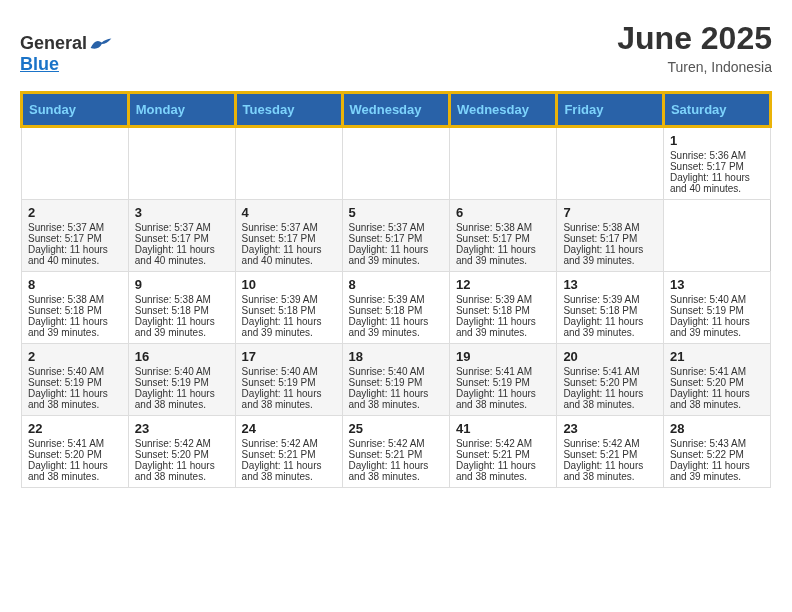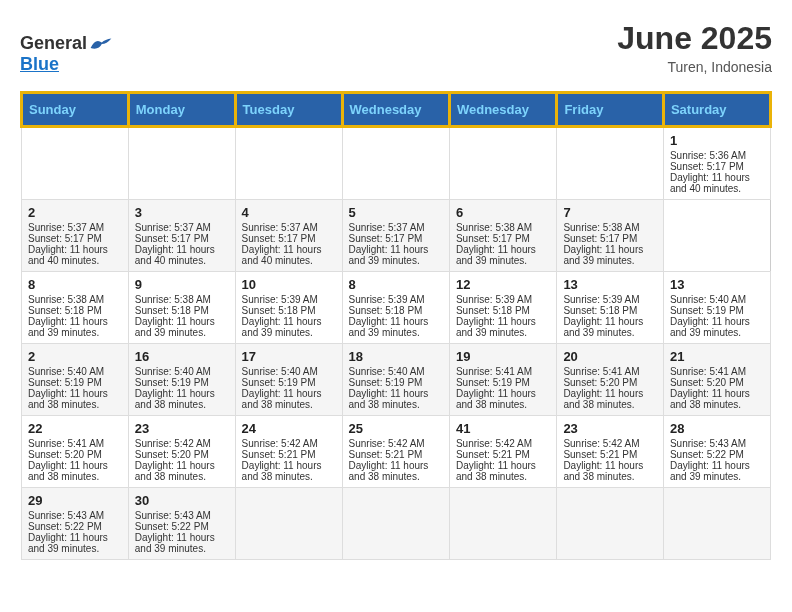--- a/index.html
+++ b/index.html
@@ -151,23 +151,14 @@
       </tr>
       <tr>
         <td><span class="day-number">22</span>Sunrise: 5:41 AM<br>Sunset: 5:20 PM<br>Daylight: 11 hours and 38 minutes.</td>
         <td><span class="day-number">23</span>Sunrise: 5:42 AM<br>Sunset: 5:20 PM<br>Daylight: 11 hours and 38 minutes.</td>
         <td><span class="day-number">24</span>Sunrise: 5:42 AM<br>Sunset: 5:21 PM<br>Daylight: 11 hours and 38 minutes.</td>
         <td><span class="day-number">25</span>Sunrise: 5:42 AM<br>Sunset: 5:21 PM<br>Daylight: 11 hours and 38 minutes.</td>
         <td><span class="day-number">41</span>Sunrise: 5:42 AM<br>Sunset: 5:21 PM<br>Daylight: 11 hours and 38 minutes.</td>
         <td><span class="day-number">23</span>Sunrise: 5:42 AM<br>Sunset: 5:21 PM<br>Daylight: 11 hours and 38 minutes.</td>
         <td><span class="day-number">28</span>Sunrise: 5:43 AM<br>Sunset: 5:22 PM<br>Daylight: 11 hours and 39 minutes.</td>
       </tr>
-      <tr>
-        <td><span class="day-number">29</span>Sunrise: 5:43 AM<br>Sunset: 5:22 PM<br>Daylight: 11 hours and 39 minutes.</td>
-        <td><span class="day-number">30</span>Sunrise: 5:43 AM<br>Sunset: 5:22 PM<br>Daylight: 11 hours and 39 minutes.</td>
-        <td class="empty-cell"></td>
-        <td class="empty-cell"></td>
-        <td class="empty-cell"></td>
-        <td class="empty-cell"></td>
-        <td class="empty-cell"></td>
-      </tr>
     </tbody>
 </table>
 
 </body></html>

